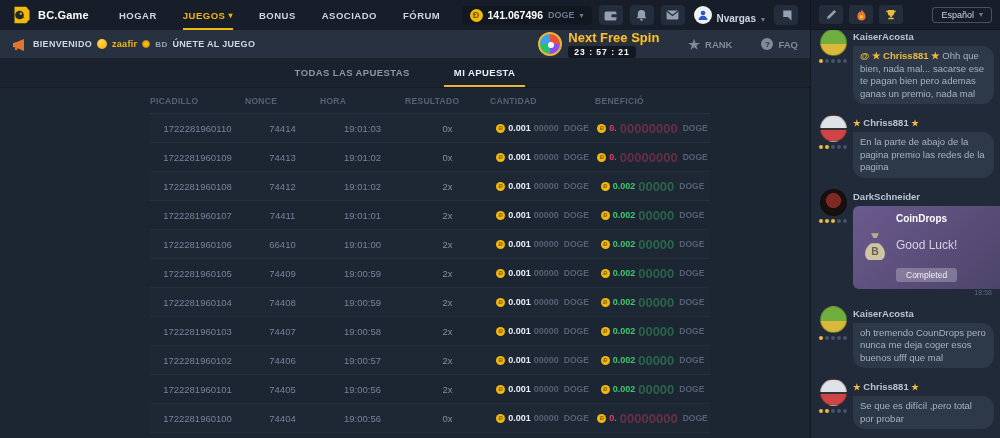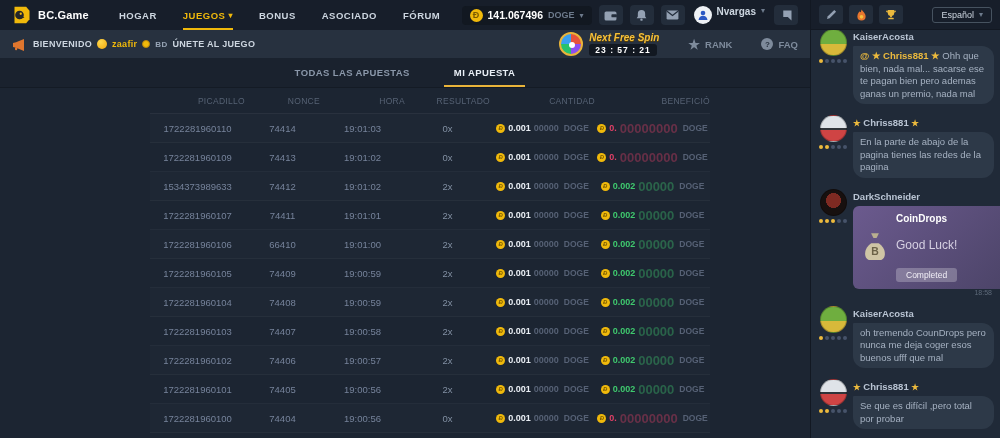--- a/index.html
+++ b/index.html
@@ -16,52 +16,52 @@
   .navlink{font-size:9.5px;font-weight:bold;letter-spacing:.5px;color:#cdd6e0;position:relative;height:100%;display:flex;align-items:center;cursor:pointer}
   .navlink .caret{font-size:8px;margin-left:3px;color:#f0b90b}
   .navlink.active{color:#f0b90b}
   .navlink.active::after{content:"";position:absolute;left:0;right:0;bottom:0;height:2px;background:#f0b90b}
   .nav-right{margin-left:auto;display:flex;align-items:center;gap:7px}
   .balance-pill{display:flex;align-items:center;gap:5px;background:#121821;border-radius:4px;padding:3px 8px;cursor:pointer}
   .balance-amount{font-size:10.5px;font-weight:bold;color:#fff}
   .balance-cur{font-size:9px;color:#6d7a8c;font-weight:bold}
   .caret-grey{font-size:8px;color:#6d7a8c}
   .sq-btn{width:24px;height:20px;border-radius:4px;background:#232d3b;display:flex;align-items:center;justify-content:center;cursor:pointer}
-  .user-chip{display:flex;align-items:flex-start;gap:5px;cursor:pointer;margin:0 2px}
+  .user-chip{display:flex;align-items:flex-end;gap:5px;cursor:pointer;margin:0 2px}
   .user-avatar{width:18px;height:18px;border-radius:50%;background:#eef1f5;display:flex;align-items:center;justify-content:center;overflow:hidden}
   .user-name{font-size:10px;font-weight:bold;color:#cdd6e0}
   .coin{display:inline-flex;width:13px;height:13px;border-radius:50%;background:#f0b90b;color:#7a5b00;font-weight:bold;font-size:9px;align-items:center;justify-content:center;flex-shrink:0}
   .coin.small{width:9px;height:9px;font-size:6px}
   
   .banner{height:28px;background:#27313f;display:flex;align-items:center;padding:0 12px;gap:7px;flex-shrink:0;font-size:9px;font-weight:bold}
   .banner-text{display:flex;align-items:center;gap:5px;color:#cdd6e0;letter-spacing:.3px}
   .banner-user{color:#f0b90b}
   .emoji-dot{width:10px;height:10px;border-radius:50%;background:radial-gradient(circle at 35% 30%,#ffd84d,#f0a70b);display:inline-block}
   .medal{width:8px;height:8px;border-radius:50%;background:#f0b90b;border:1.5px solid #b8860b;display:inline-block}
   .banner-country{color:#98a5b6;font-size:8px}
   .banner-spacer{flex:1}
   .freespin{display:flex;align-items:center;gap:6px;cursor:pointer}
   .wheel{width:24px;height:24px;border-radius:50%;border:2px solid #e9b43a;background:conic-gradient(#e6533c 0 25%,#8a4ff0 25% 50%,#27c26c 50% 75%,#3aa0f0 75% 100%);position:relative}
   .wheel::after{content:"";position:absolute;left:8px;top:8px;width:6px;height:6px;border-radius:50%;background:#fff}
   .freespin-info{display:flex;flex-direction:column;gap:1px}
-  .freespin-label{font-size:10px;font-style:italic;color:#f5c03c;text-shadow:0 1px 0 #5c4000}
+  .freespin-label{font-size:13px;color:#f5c03c;text-shadow:0 1px 0 #5c4000}
   .freespin-timer{background:#121821;border-radius:3px;padding:1px 6px;color:#fff;font-size:8.5px;letter-spacing:1px;align-self:flex-start}
   .rank,.faq{display:flex;align-items:center;gap:5px;color:#7e8b9c;font-size:9.5px;font-weight:bold;cursor:pointer;margin-left:22px}
   .rank-star{font-size:13px;line-height:1;color:#7e8b9c}
   .faq-circle{width:12px;height:12px;border-radius:50%;background:#7e8b9c;color:#27313f;font-size:8px;display:flex;align-items:center;justify-content:center;font-weight:bold}
   
   .content{flex:1;background:#1c2532;display:flex;flex-direction:column;overflow:hidden}
   .tabsbar{height:30px;display:flex;justify-content:center;gap:44px;align-items:stretch;background:#1a222e;border-bottom:1px solid #141b25;flex-shrink:0}
   .tab{font-size:9.5px;font-weight:bold;letter-spacing:.4px;color:#8b98aa;display:flex;align-items:center;position:relative;cursor:pointer}
   .tab.active{color:#e9eff6}
   .tab.active::after{content:"";position:absolute;left:-10px;right:-10px;bottom:0;height:2px;background:#e9b43a}
   .table{margin-left:150px;width:560px}
   .thead,.trow{display:grid;grid-template-columns:95px 75px 85px 85px 105px 115px;align-items:center}
   .thead{height:26px;border-bottom:1px solid rgba(255,255,255,.06)}
-  .th{font-size:8.5px;font-weight:normal;color:#566274;text-align:right;letter-spacing:.3px}
+  .th{font-size:8.5px;font-weight:bold;color:#566274;text-align:left;letter-spacing:.3px}
   .trow{height:29px;border-bottom:1px solid rgba(255,255,255,.04);cursor:pointer}
   .trow:nth-child(even){background:rgba(255,255,255,.012)}
   .cell{font-size:9.5px;color:#76839b;text-align:center}
   .cell.result{color:#8290a3}
   .cell.amt{display:flex;align-items:center;justify-content:center;gap:3px}
   .amain{font-size:9px;color:#e9eef4;font-weight:bold}
   .arest{font-size:9px;color:#566175;font-weight:bold}
   .cur{font-size:8.5px;color:#566175;font-weight:bold;margin-left:2px}
   .pmain{font-size:9px;font-weight:bold}
   .prest{font-size:13px;font-weight:bold}
@@ -248,21 +248,21 @@
             <span class="cur">DOGE</span>
           </span>
         <span class="cell amt">
             <i class="coin small">Ð</i>
             <b class="pmain">0.</b>
             <span class="prest">00000000</span>
             <span class="cur">DOGE</span>
           </span>
       </div>
       <div class="trow" data-state="win">
-        <span class="cell">1534373989633</span>
+        <span class="cell">1722281960108</span>
         <span class="cell">74412</span>
         <span class="cell">19:01:02</span>
         <span class="cell result">2x</span>
         <span class="cell amt">
             <i class="coin small">Ð</i>
             <b class="amain">0.001</b>
             <span class="arest">00000</span>
             <span class="cur">DOGE</span>
           </span>
         <span class="cell amt">
@@ -472,21 +472,21 @@
         <span class="lvl" data-level="2">
             <i></i>
             <i></i>
             <i></i>
             <i></i>
             <i></i>
           </span>
       </div>
       <div class="mbody">
         <div class="mname"><span class="nstar">★</span> <span>Chriss881</span> <span class="nstar">★</span></div>
-        <div class="bubble"><span>En la parte de abajo de la pagina tienes las redes de la pagina</span></div>
+        <div class="bubble"><span>En la parte de abajo de la pagina premio las redes de la pagina</span></div>
       </div>
     </div>
 
     <div class="msg">
       <div class="avcol">
         <span class="av" data-avatar="dark"></span>
         <span class="lvl" data-level="3">
             <i></i>
             <i></i>
             <i></i>

